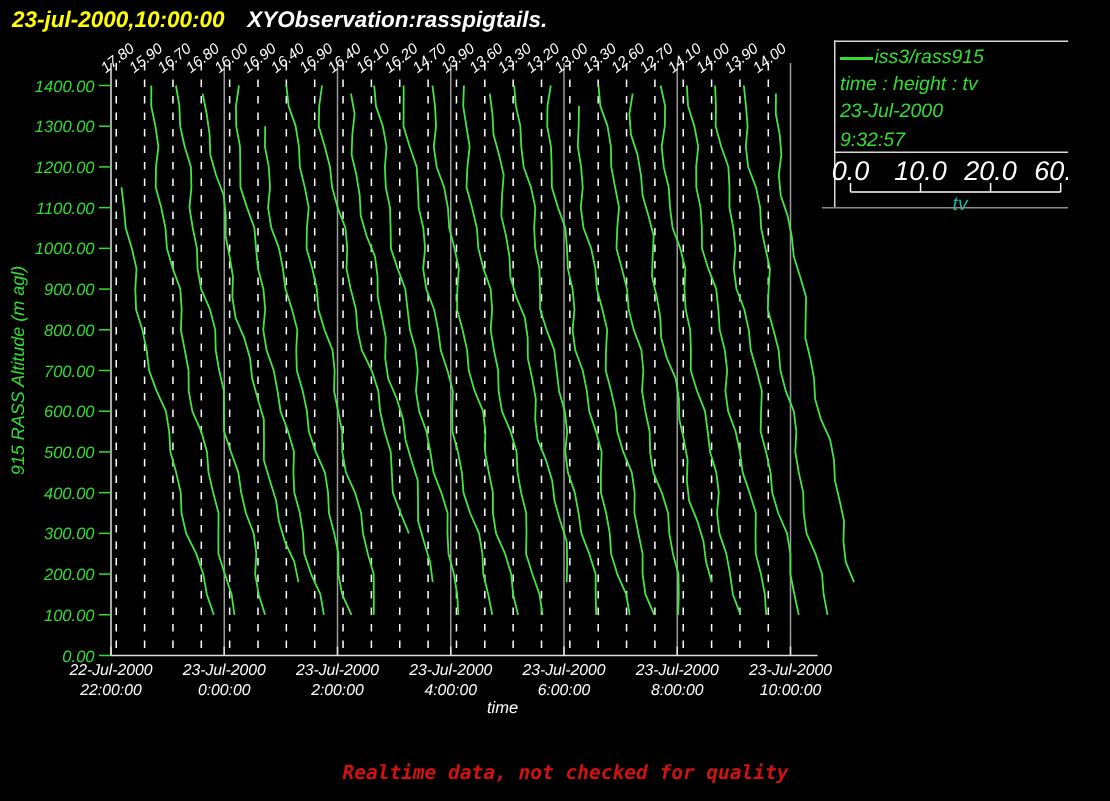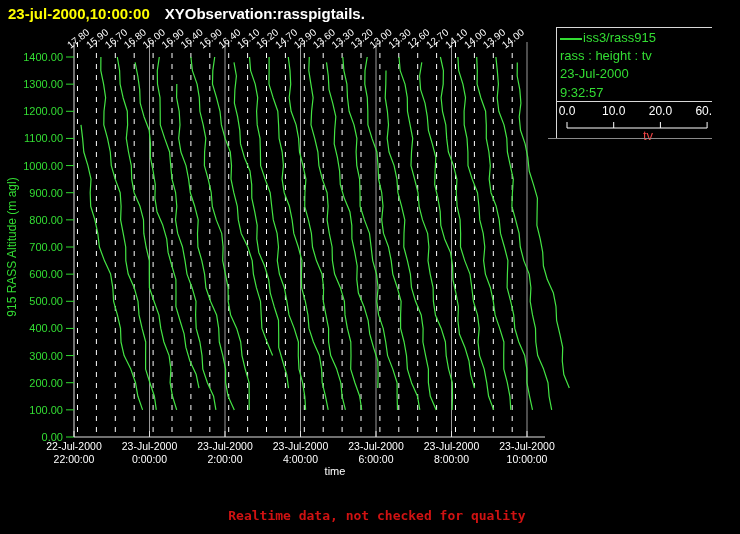--- a/index.html
+++ b/index.html
@@ -1,29 +1,30 @@
 <!DOCTYPE html>
 <html><head>
 <meta charset="utf-8">
 <style>
   html,body{margin:0;padding:0;background:#000;}
   .screen{
     position:relative;width:712px;height:534px;background:#000;overflow:hidden;
     font-family:"Liberation Sans",sans-serif;
+    font-style:italic;
   }
   .titlebar{position:absolute;left:8px;top:5px;font-size:15px;font-weight:bold;white-space:nowrap;}
   .title-date{color:#ffff00;}
   .title-main{color:#ffffff;margin-left:15px;}
   .legend{position:absolute;left:548px;top:0;width:192px;height:150px;color:#33dd33;font-size:13px;}
   .legend .hline{position:absolute;height:1px;background:#d8d8d8;}
   .legend .vline{position:absolute;width:1px;background:#d8d8d8;}
   .legend .row{position:absolute;left:12px;white-space:nowrap;text-align:center;}
   .legend .dash{display:inline-block;width:22px;height:2px;background:#33dd33;vertical-align:middle;margin-right:1px;}
-  .tvnum{position:absolute;color:#ffffff;font-size:12px;transform:translateX(-50%);top:104px;}
-  .tvlabel{position:absolute;left:95px;top:128px;color:#ef4444;font-size:13px;}
+  .tvnum{position:absolute;color:#ffffff;font-size:18px;transform:translateX(-50%);top:104px;}
+  .tvlabel{position:absolute;left:87px;top:128px;color:#14b8a6;font-size:13px;}
   .grayline{position:absolute;left:0;top:138px;width:192px;height:1px;background:#8a8a8a;}
   .footer{
     position:absolute;left:0;top:508px;width:740px;text-align:center;
     color:#d01212;font-family:"DejaVu Sans Mono",monospace;font-weight:bold;font-size:13px;
     letter-spacing:0px;padding-left:14px;box-sizing:border-box;
   }
   svg text{font-family:"Liberation Sans",sans-serif;}
 </style>
 </head>
 <body>
@@ -169,21 +170,21 @@
       <polyline points="551.7,409.9 549.1,396.3 548.0,382.7 543.6,369.1 537.7,355.6 535.8,342.0 535.5,328.4 532.5,314.9 530.2,301.3 530.9,287.7 529.2,274.1 523.8,260.6 520.3,247.0 519.1,233.4 515.6,219.9 511.9,206.3 512.4,192.7 513.3,179.1 510.3,165.6 507.4,152.0 506.8,138.4 504.0,124.9 498.8,111.3 497.2,97.7 498.4,84.1 497.3,70.6 495.9,57.0" fill="none" stroke="#44e444" stroke-width="1.2" stroke-linejoin="round"></polyline>
       <polyline points="569.3,388.1 563.8,374.6 562.3,361.0 562.7,347.4 559.8,333.9 556.6,320.3 556.0,306.7 553.4,293.1 547.3,279.6 543.4,266.0 542.7,252.4 540.2,238.9 536.9,225.3 537.1,211.7 537.4,198.1 533.5,184.6 529.2,171.0 527.8,157.4 525.1,143.9 520.5,130.3 519.2,116.7 520.9,103.1 519.8,89.6 517.2,76.0 517.3,62.4" fill="none" stroke="#44e444" stroke-width="1.2" stroke-linejoin="round"></polyline>
     </svg>
 
   <div class="legend">
     <div class="hline" style="left:8px;top:27px;width:184px;"></div>
     <div class="vline" style="left:8px;top:27px;height:111px;"></div>
     <div class="row" style="top:30px;">
       <span class="dash"></span><span>iss3/rass915</span>
     </div>
-    <div class="row" style="top:48px;">rass : height : tv</div>
+    <div class="row" style="top:48px;">time : height : tv</div>
     <div class="row" style="top:66px;">23-Jul-2000</div>
     <div class="row" style="top:85px;">9:32:57</div>
     <div class="hline" style="left:8px;top:101px;width:184px;"></div>
     <div id="tv-scale-numbers">
         <span class="tvnum" style="left: 19px;">0.0</span>
         <span class="tvnum" style="left: 65.7px;">10.0</span>
         <span class="tvnum" style="left: 112.4px; text-align: center;">20.0</span>
         <span class="tvnum" style="left: 159.1px;">60.0</span>
       </div>
     <svg id="tv-ruler" width="170" height="10" style="position:absolute;left:8px;top:120px;">

